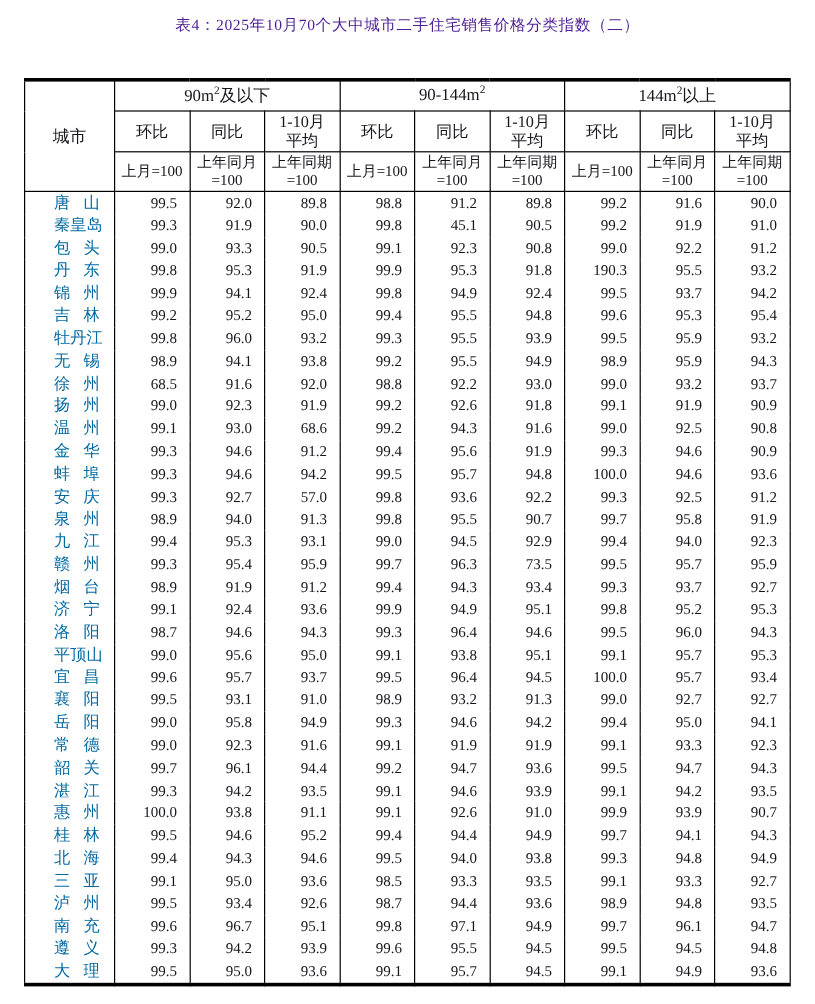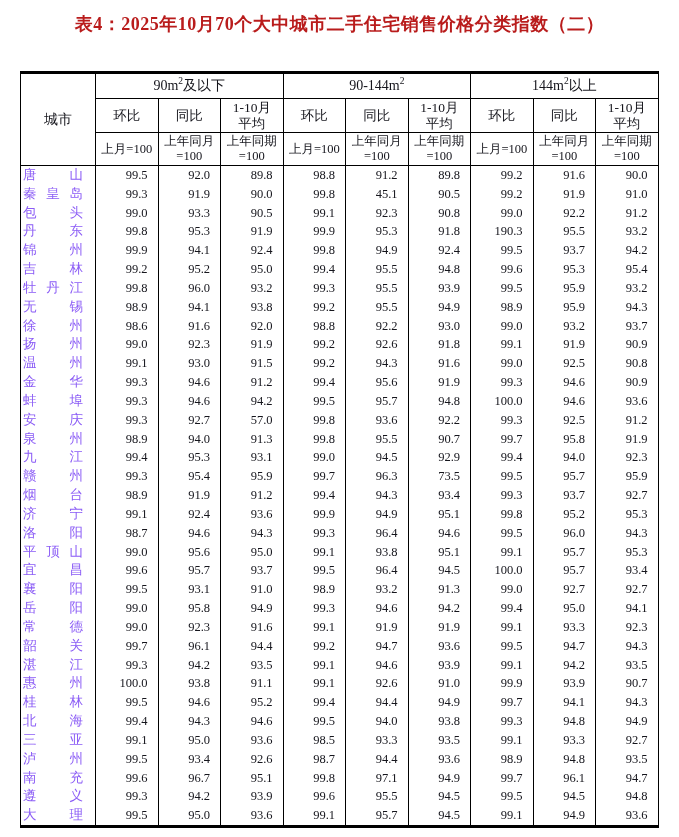--- a/index.html
+++ b/index.html
@@ -8,23 +8,23 @@
     height: 837px;
     background: #ffffff;
     font-family: "Liberation Serif", "DejaVu Serif", serif;
     color: #111111;
     overflow: hidden;
   }
   .page { width: 679px; height: 837px; }
   .doc-title {
     padding-top: 12px;
     text-align: center;
-    font-size: 18px;
-    font-weight: bold;
-    color: #b91c1c;
+    font-size: 13px;
+    font-weight: normal;
+    color: #4c1d95;
     letter-spacing: 0.5px;
     white-space: nowrap;
   }
   table.idx {
     border-collapse: collapse;
     table-layout: fixed;
     width: 638px;
     margin: 35px 0 0 20px;
     border-top: 3px solid #000;
     border-bottom: 3px solid #000;
@@ -76,25 +76,25 @@
     white-space: nowrap;
     overflow: hidden;
   }
   tbody td.num {
     text-align: right;
     padding-right: 10px;
     font-family: "Liberation Serif", "DejaVu Serif", serif;
   }
   tbody td.city {
     font-size: 13.5px;
-    padding-left: 2px;
+    padding-left: 24px;
     padding-right: 12px;
     text-align: justify;
     text-align-last: justify;
-    color: #8b5cf6;
+    color: #0369a1;
   }
 </style>
 </head>
 <body>
 
 <div class="page">
   <div class="doc-title">表4：2025年10月70个大中城市二手住宅销售价格分类指数（二）</div>
 
   <table class="idx">
     <colgroup>
@@ -240,21 +240,21 @@
           <td class="num">93.8</td>
           <td class="num">99.2</td>
           <td class="num">95.5</td>
           <td class="num">94.9</td>
           <td class="num">98.9</td>
           <td class="num">95.9</td>
           <td class="num">94.3</td>
         </tr>
         <tr>
           <td class="city">徐州</td>
-          <td class="num">98.6</td>
+          <td class="num">68.5</td>
           <td class="num">91.6</td>
           <td class="num">92.0</td>
           <td class="num">98.8</td>
           <td class="num">92.2</td>
           <td class="num">93.0</td>
           <td class="num">99.0</td>
           <td class="num">93.2</td>
           <td class="num">93.7</td>
         </tr>
         <tr>
@@ -266,21 +266,21 @@
           <td class="num">92.6</td>
           <td class="num">91.8</td>
           <td class="num">99.1</td>
           <td class="num">91.9</td>
           <td class="num">90.9</td>
         </tr>
         <tr>
           <td class="city">温州</td>
           <td class="num">99.1</td>
           <td class="num">93.0</td>
-          <td class="num">91.5</td>
+          <td class="num">68.6</td>
           <td class="num">99.2</td>
           <td class="num">94.3</td>
           <td class="num">91.6</td>
           <td class="num">99.0</td>
           <td class="num">92.5</td>
           <td class="num">90.8</td>
         </tr>
         <tr>
           <td class="city">金华</td>
           <td class="num">99.3</td>

